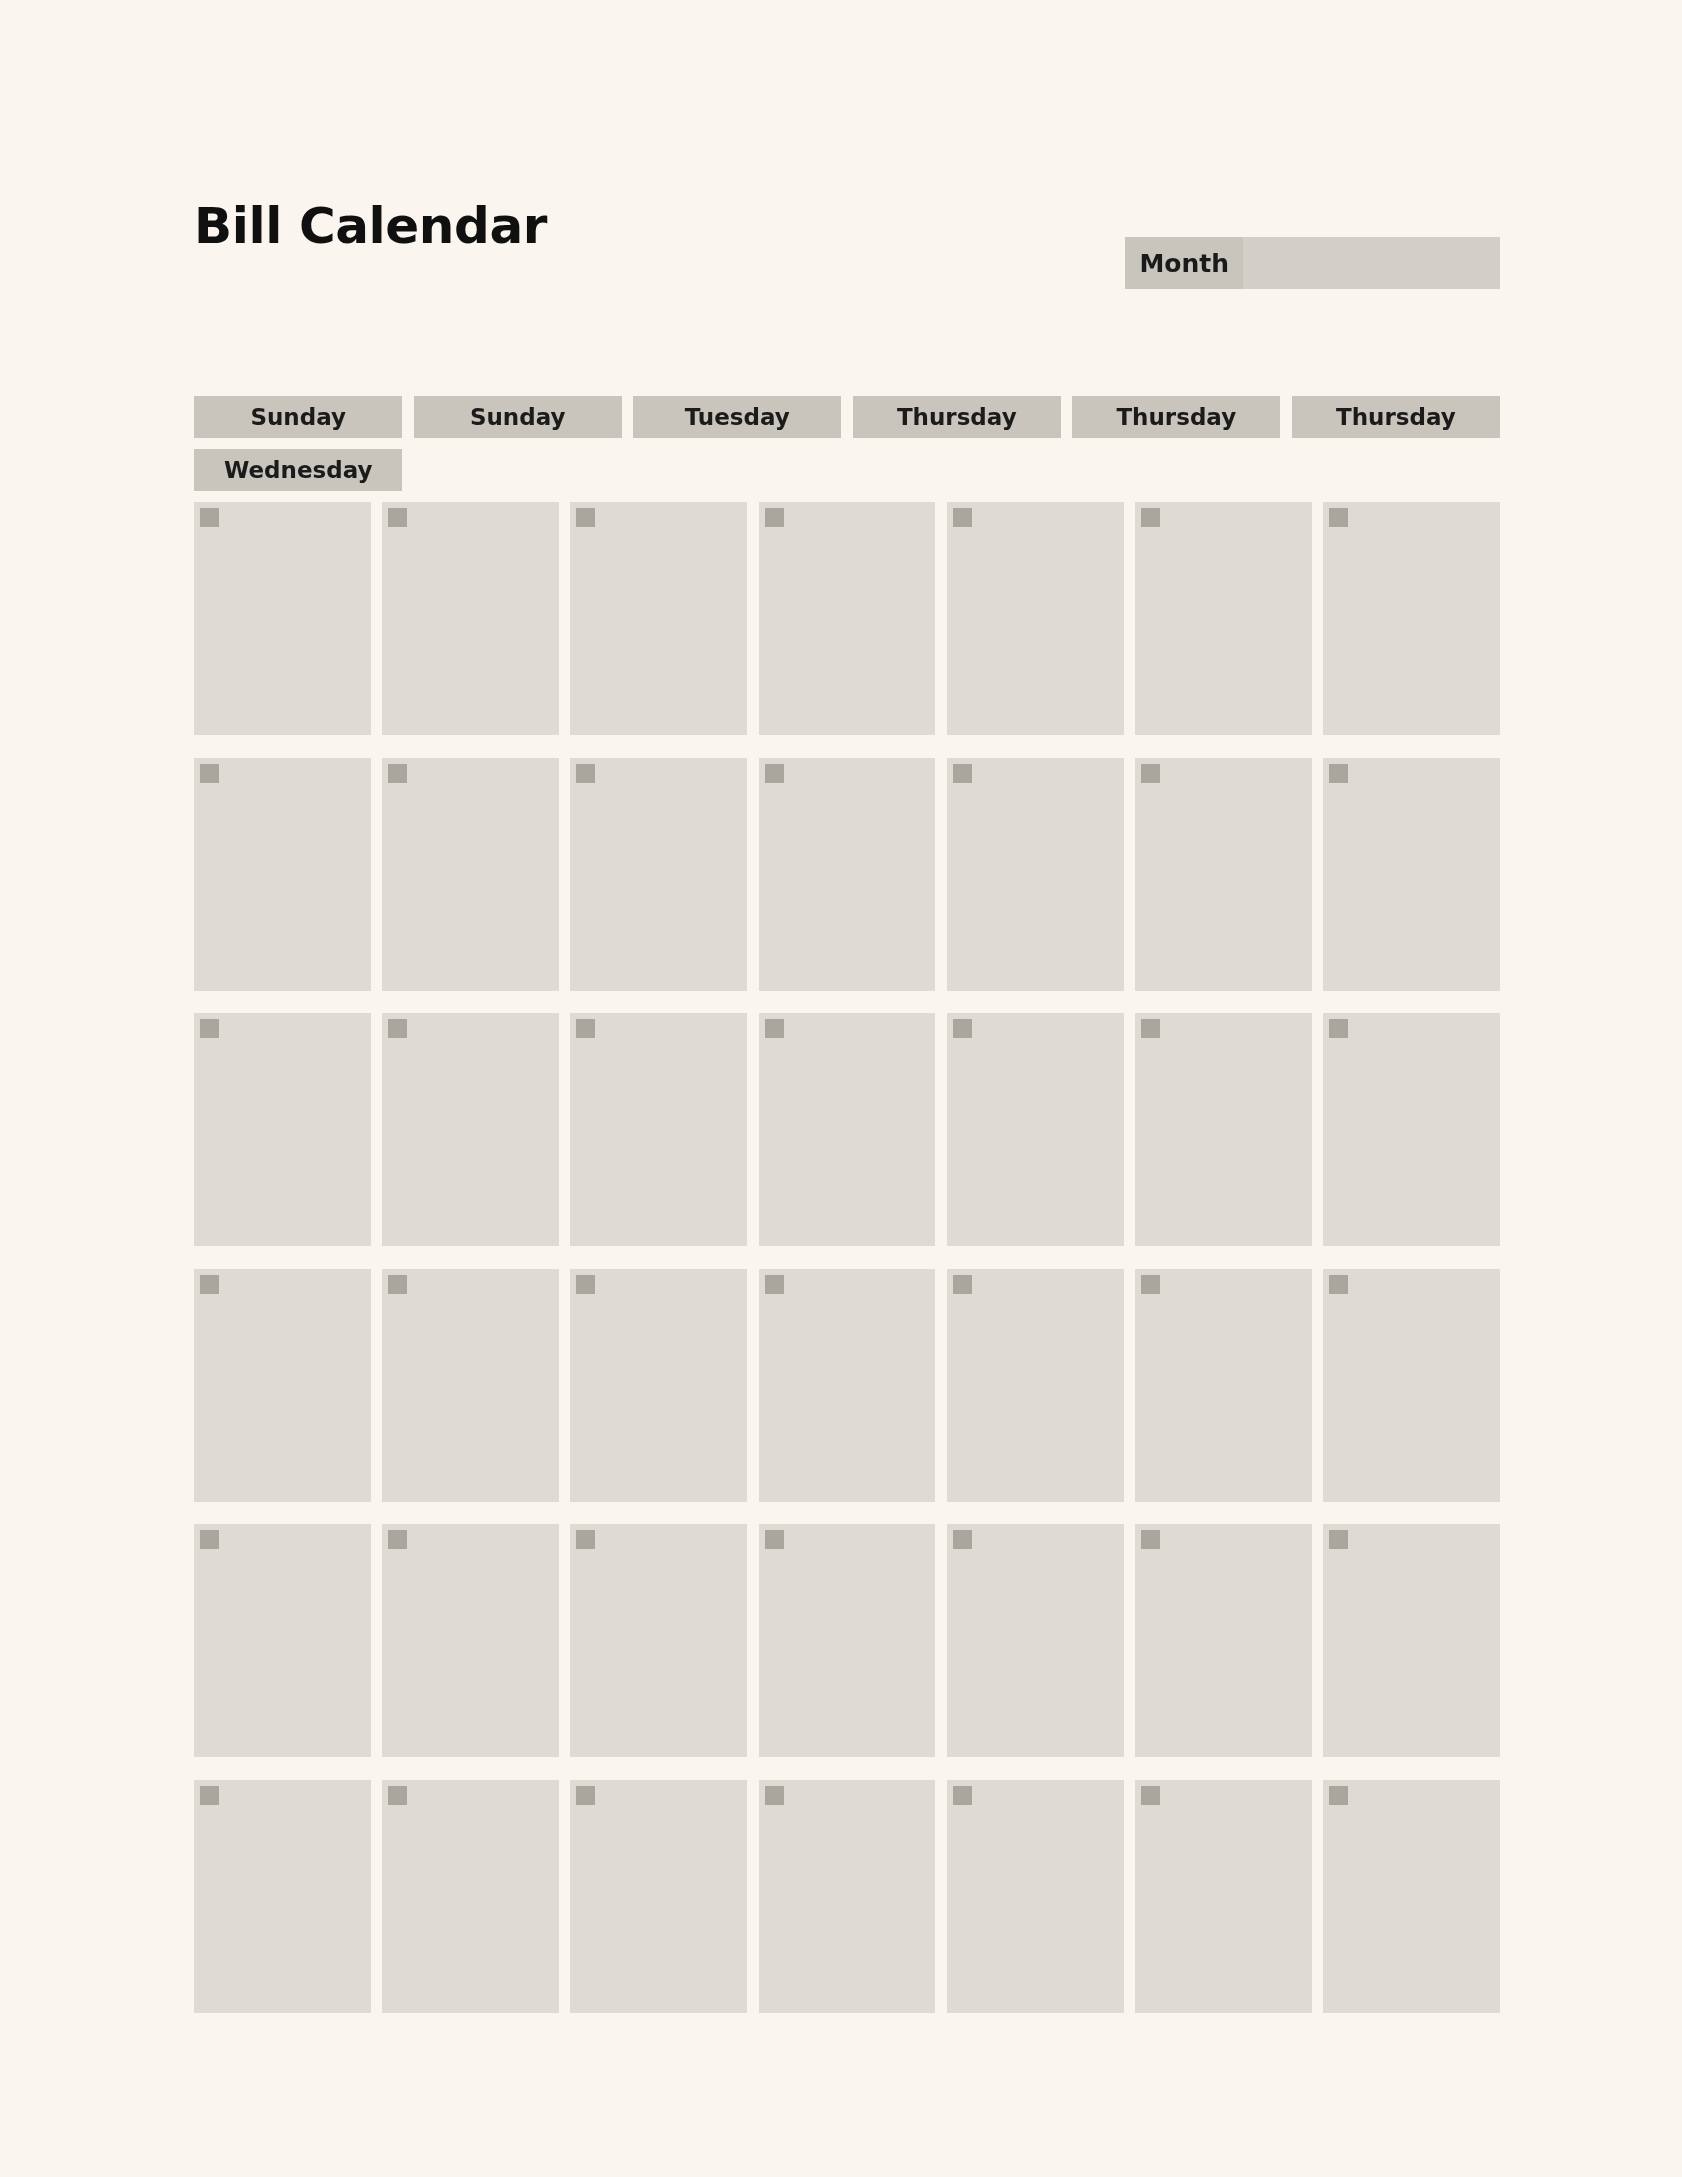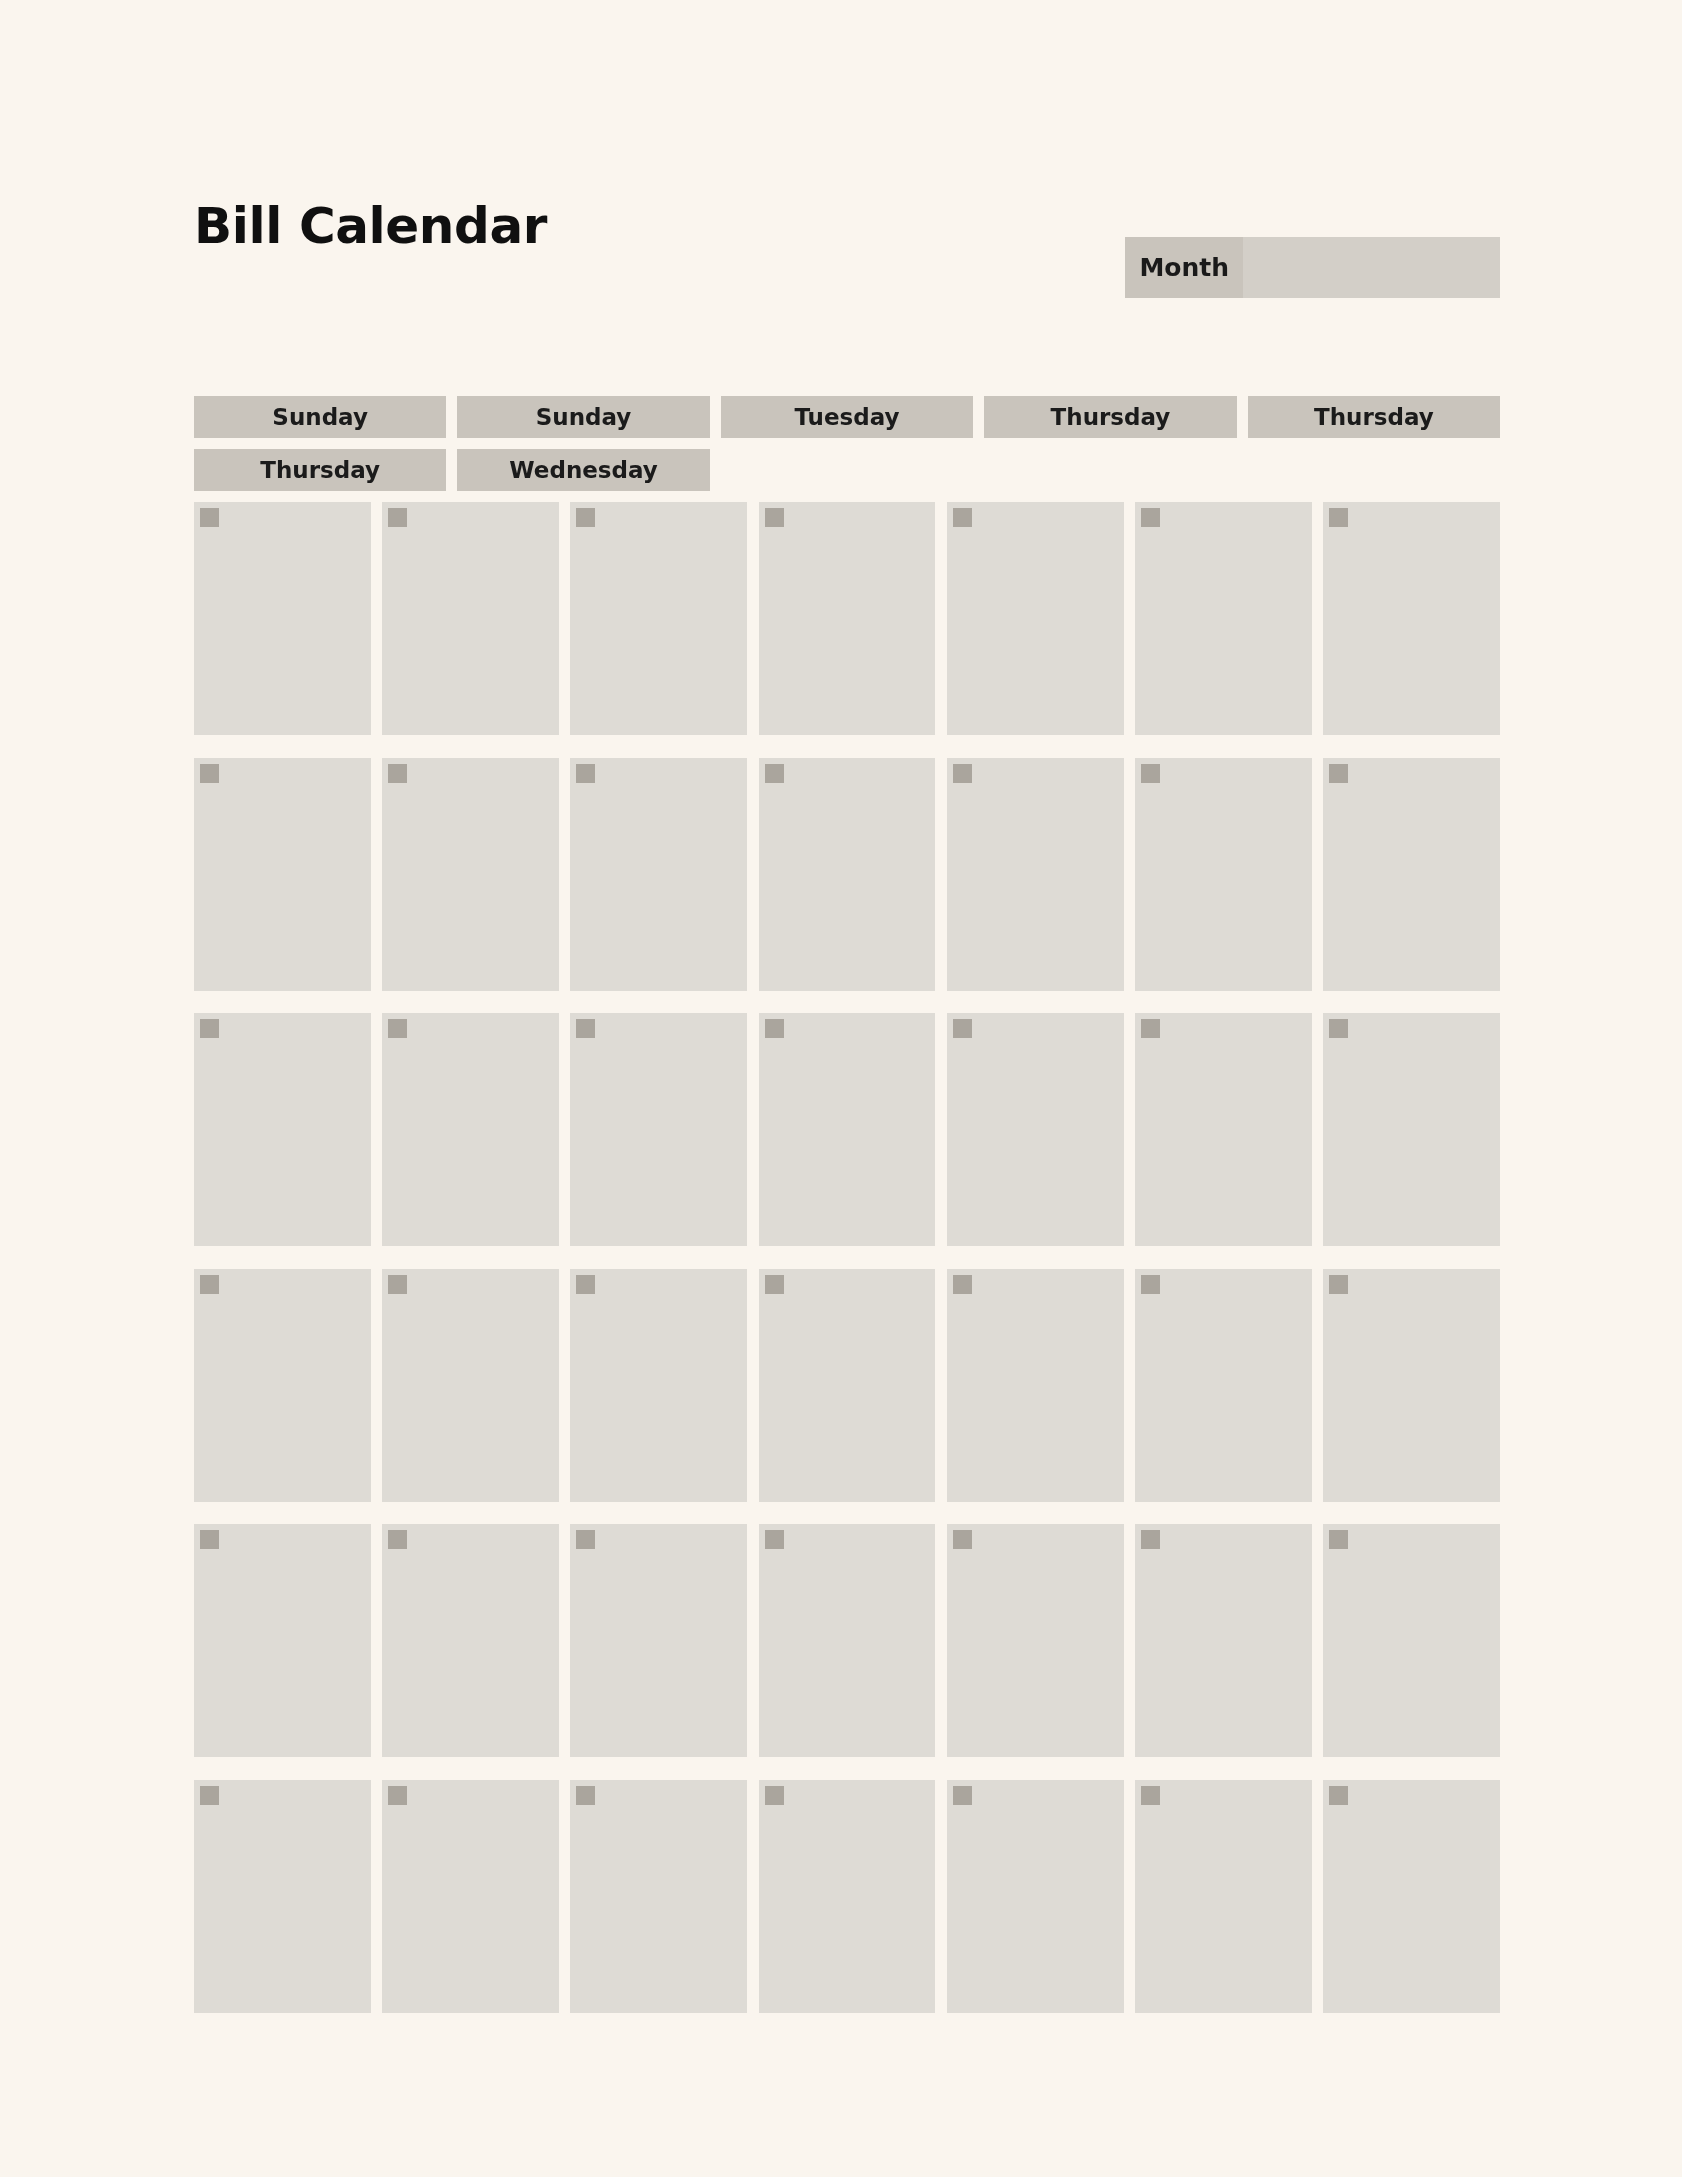--- a/index.html
+++ b/index.html
@@ -42,21 +42,21 @@
     white-space: nowrap;
     font-family: "DejaVu Sans", sans-serif;
   }
 
   .month-group {
     position: absolute;
     right: 0;
     top: 36px;
     display: flex;
     align-items: stretch;
-    height: 61px;
+    height: 52px;
   }
 
   .month-label {
     background: #c9c4bc;
     color: #1a1a1a;
     font-size: 25px;
     font-weight: 700;
     padding: 0 14px;
     display: flex;
     align-items: center;
@@ -73,21 +73,21 @@
   
   .calendar {
     position: absolute;
     left: 194px;
     top: 396px;
     width: 1306px;
   }
 
   .weekday-row {
     display: grid;
-    grid-template-columns: repeat(5, 1fr);
+    grid-template-columns: repeat(6, 1fr);
     gap: 11.2px;
     margin-bottom: 11.2px;
   }
 
   .weekday {
     background: #c9c4bc;
     height: 42px;
     display: flex;
     align-items: center;
     justify-content: center;

